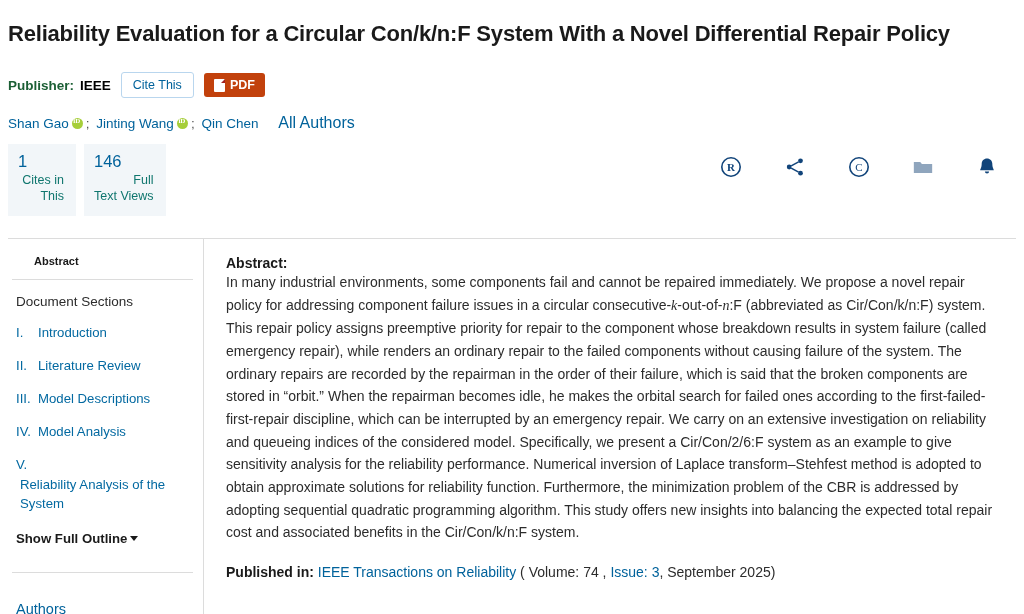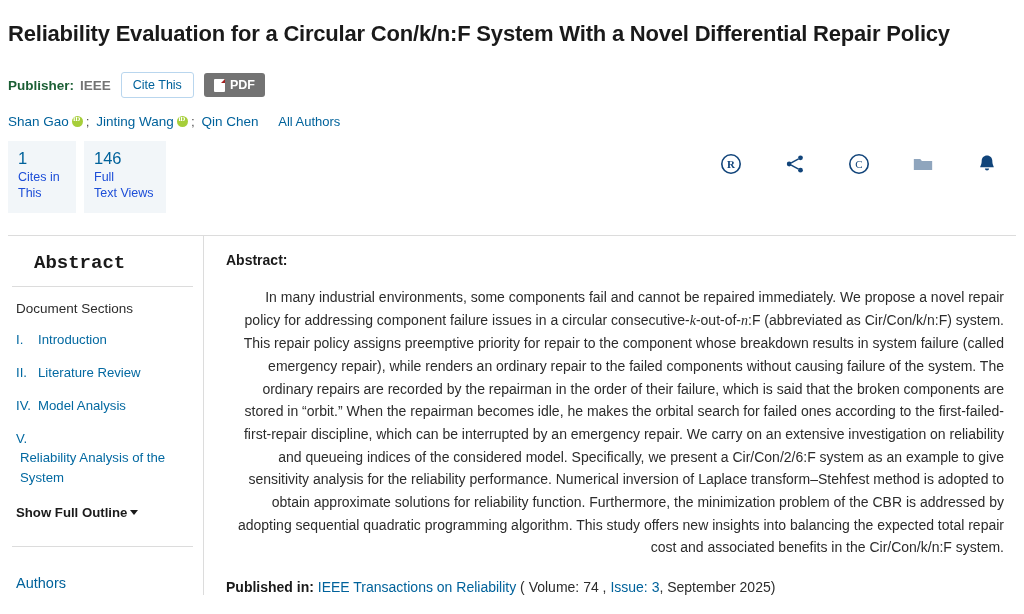--- a/index.html
+++ b/index.html
@@ -31,38 +31,38 @@
     padding: 10px 8px 0 8px;
   }
   .pub-label {
     font-size: 13.5px;
     font-weight: bold;
     color: #1c5f35;
   }
   .pub-name {
     font-size: 13.5px;
     font-weight: bold;
-    color: #737373;
+    color: #000000;
     margin-left: -4px;
   }
   .cite-btn {
     border: 1px solid #b9d6ee;
     background: #ffffff;
     color: #00629b;
     font-size: 12.5px;
     padding: 5px 11px;
     border-radius: 3px;
     cursor: pointer;
     font-family: "Liberation Sans", sans-serif;
   }
   .pdf-btn {
     display: inline-flex;
     align-items: center;
     gap: 5px;
-    background: #737373;
+    background: #c2410c;
     color: #fff;
     font-size: 12.5px;
     font-weight: bold;
     padding: 5px 10px;
     border-radius: 3px;
     border: none;
     cursor: pointer;
     font-family: "Liberation Sans", sans-serif;
   }
   .pdf-glyph {
@@ -108,21 +108,21 @@
     left: 1.5px; top: -1px;
     font-size: 7px;
     color: #fff;
     font-weight: bold;
     font-family: "Liberation Serif", serif;
   }
   .all-authors {
     margin-left: 16px;
     color: #00629b;
     text-decoration: underline;
-    font-size: 13px;
+    font-size: 16px;
   }
 
   
   .metrics-row {
     display: flex;
     align-items: flex-start;
     justify-content: space-between;
     padding: 12px 20px 0 8px;
   }
   .metrics {
@@ -135,22 +135,23 @@
     min-width: 68px;
     border-bottom: 2px solid transparent;
   }
   .metric .num {
     font-size: 16.5px;
     color: #00629b;
     line-height: 1.25;
   }
   .metric .lbl {
     font-size: 12.5px;
-    color: #1d4ed8;
+    color: #0f766e;
     line-height: 1.32;
+    text-align: right;
   }
   .actions {
     display: flex;
     align-items: center;
     gap: 42px;
     padding-top: 12px;
     padding-right: 6px;
   }
   .act-icon {
     width: 22px; height: 22px;
@@ -174,26 +175,25 @@
     display: flex;
     padding: 0 8px;
   }
   .sidebar {
     width: 196px;
     flex: 0 0 196px;
     border-right: 1px solid #dcdcdc;
     padding: 16px 10px 0 4px;
   }
   .side-active {
-    font-size: 19px;
+    font-size: 11px;
     font-weight: bold;
     color: #1a1a1a;
     padding: 0 0 12px 22px;
     border-bottom: 1px solid #dcdcdc;
-    font-family: Liberation Mono, monospace;
   }
   .side-head {
     font-size: 13.5px;
     color: #2c2c2c;
     padding: 14px 0 0 4px;
   }
   .side-item {
     font-size: 13.2px;
     color: #0369a1;
     padding: 14px 6px 0 4px;
@@ -229,27 +229,27 @@
 
   
   .main {
     flex: 1;
     padding: 16px 12px 0 22px;
   }
   .abs-label {
     font-size: 14px;
     font-weight: bold;
     color: #1a1a1a;
-    margin-bottom: 18px;
+    margin-bottom: 0;
   }
   .abs-text {
     font-size: 14px;
     line-height: 1.62;
     color: #2c2c2c;
-    text-align: right;
+    text-align: left;
   }
   .abs-text i { font-family: "Liberation Serif", serif; font-style: italic; }
   .published {
     font-size: 14px;
     margin-top: 20px;
     color: #2c2c2c;
   }
   .published b { color: #1a1a1a; }
   .published a { color: #00629b; text-decoration: none; cursor: pointer; }
 </style>
@@ -334,20 +334,23 @@
       <div class="side-active">Abstract</div>
       <div class="side-head">Document Sections</div>
 
       <div class="side-item">
         <span class="numeral">I.</span><span class="it-indent">Introduction</span>
       </div>
       <div class="side-item">
         <span class="numeral">II.</span><span class="it-indent">Literature Review</span>
       </div>
       <div class="side-item">
+        <span class="numeral">III.</span><span class="it-indent">Model Descriptions</span>
+      </div>
+      <div class="side-item">
         <span class="numeral">IV.</span><span class="it-indent">Model Analysis</span>
       </div>
       <div class="side-item">
         <span class="numeral">V.</span><span class="it-indent">Reliability Analysis of the System</span>
       </div>
 
       <div class="show-outline">
         <span>Show Full Outline</span><span class="caret-down"></span>
       </div>
 

